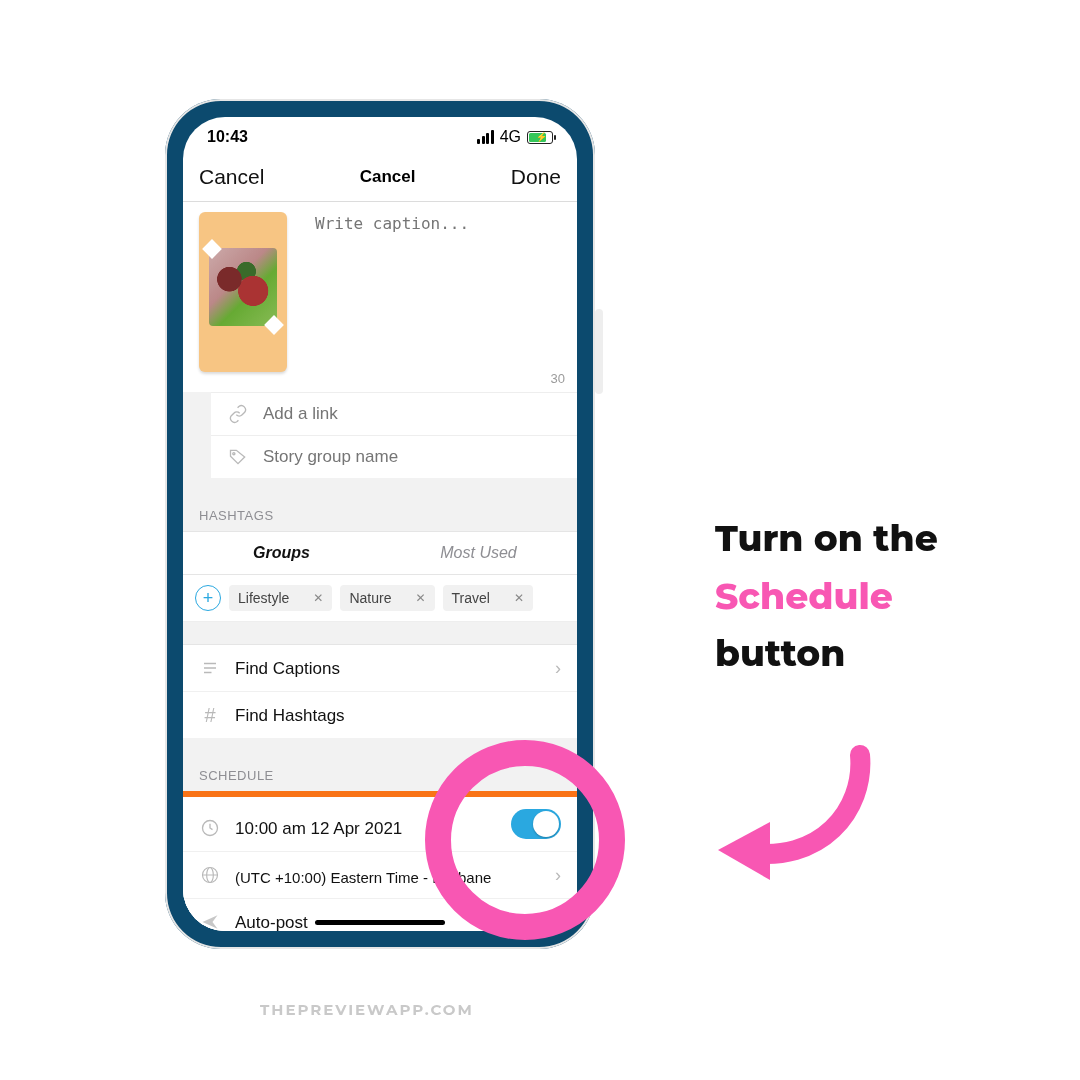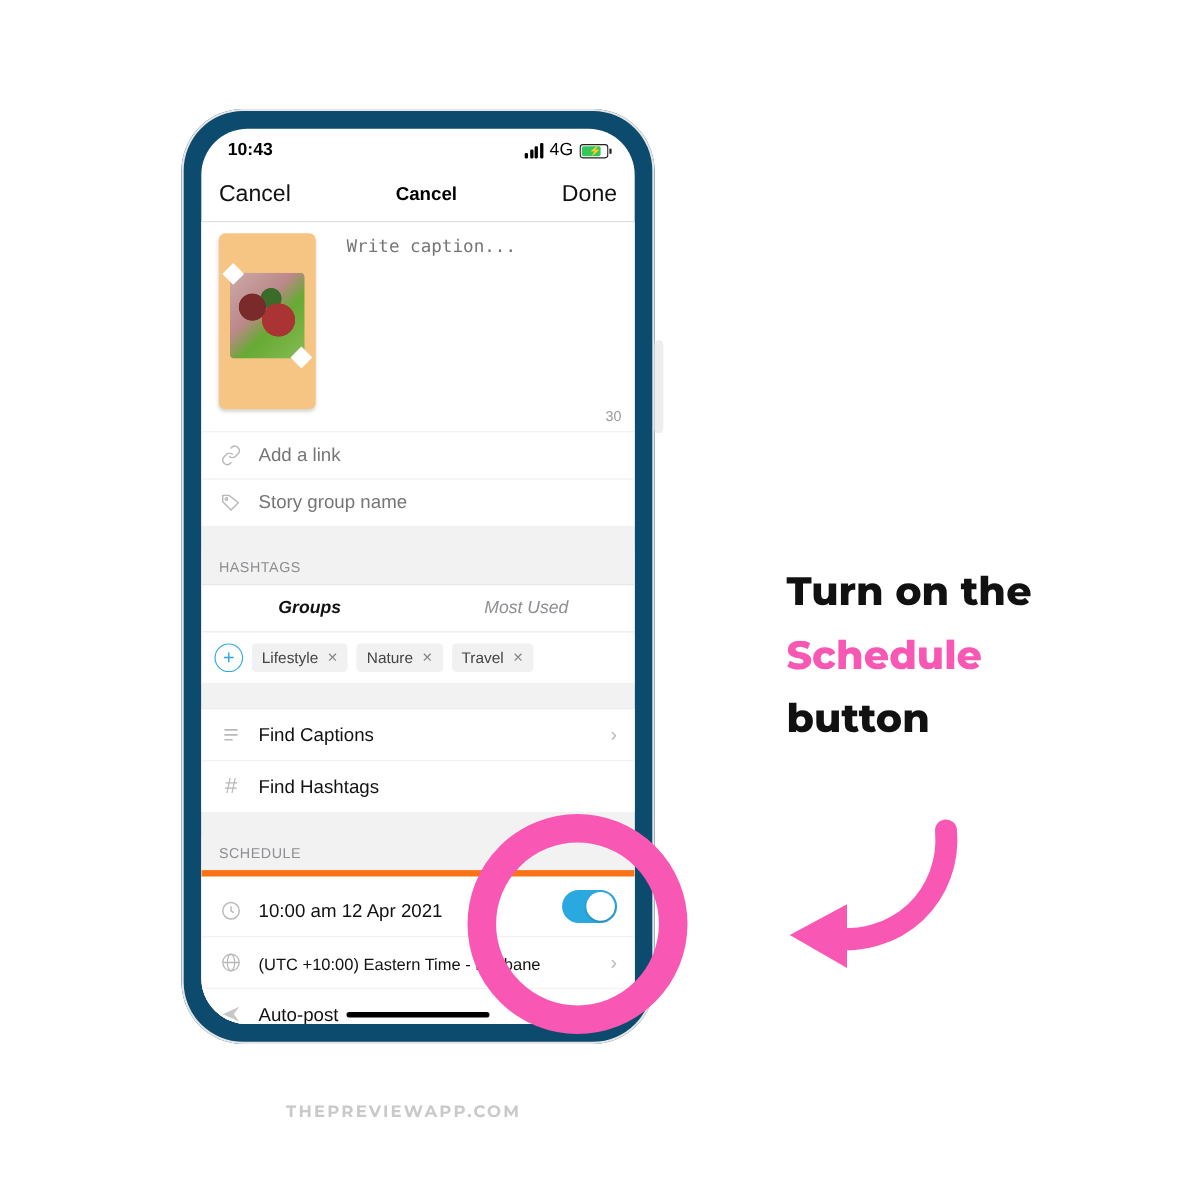--- a/index.html
+++ b/index.html
@@ -130,20 +130,21 @@
   }
 
   
   .linkrow {
     background: #fff;
     display: flex;
     align-items: center;
     gap: 14px;
     padding: 10px 16px;
     border-top: 1px solid #eee;
+    margin-left: 28px;
   }
   .linkrow:last-of-type { border-bottom: 1px solid #eee; }
   .rowicon { width: 22px; height: 22px; display: flex; align-items: center; justify-content: center; color: #b9b9b9; flex-shrink: 0;}
   .link-input {
     flex: 1;
     border: none;
     outline: none;
     font-size: 17px;
     color: #999;
     background: transparent;
@@ -194,21 +195,21 @@
     line-height: 1;
   }
   .chip {
     background: #f1f1f1;
     border-radius: 4px;
     padding: 5px 9px;
     font-size: 14px;
     color: #444;
     display: flex;
     align-items: center;
-    gap: 8px;
+    gap: 24px;
   }
   .chip .x { color: #888; font-size: 12px; }
 
   .navrow {
     background: #fff;
     display: flex;
     align-items: flex-end;
     gap: 14px;
     padding: 12px 16px;
     border-top: 1px solid #f0f0f0;

